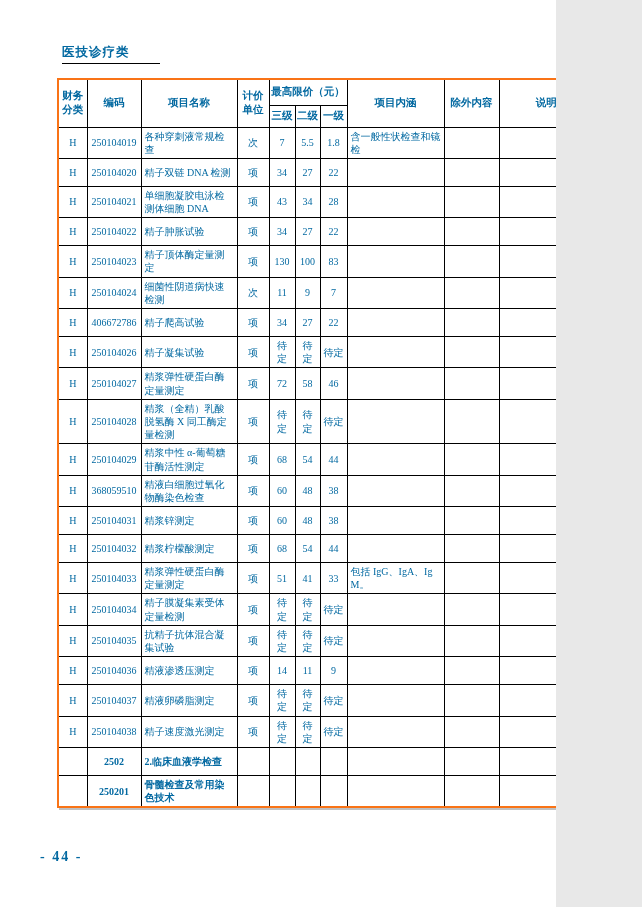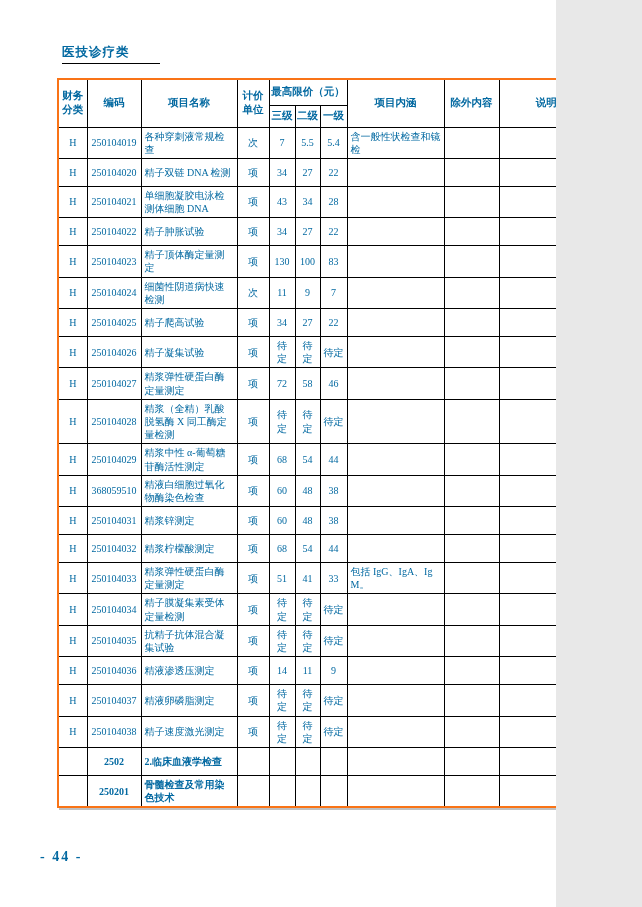--- a/index.html
+++ b/index.html
@@ -103,21 +103,21 @@
       </tr>
     </thead>
     <tbody>
         <tr>
           <td class="c-center">H</td>
           <td class="c-center">250104019</td>
           <td class="c-left">各种穿刺液常规检查</td>
           <td class="c-center">次</td>
           <td class="c-center">7</td>
           <td class="c-center">5.5</td>
-          <td class="c-center">5.4</td>
+          <td class="c-center">1.8</td>
           <td class="c-left">含一般性状检查和镜检</td>
           <td class="c-left"></td>
           <td class="c-left"></td>
         </tr>
         <tr>
           <td class="c-center">H</td>
           <td class="c-center">250104020</td>
           <td class="c-left">精子双链 DNA 检测</td>
           <td class="c-center">项</td>
           <td class="c-center">34</td>
@@ -170,21 +170,21 @@
           <td class="c-center">次</td>
           <td class="c-center">11</td>
           <td class="c-center">9</td>
           <td class="c-center">7</td>
           <td class="c-left"></td>
           <td class="c-left"></td>
           <td class="c-left"></td>
         </tr>
         <tr>
           <td class="c-center">H</td>
-          <td class="c-center">250104025</td>
+          <td class="c-center">406672786</td>
           <td class="c-left">精子爬高试验</td>
           <td class="c-center">项</td>
           <td class="c-center">34</td>
           <td class="c-center">27</td>
           <td class="c-center">22</td>
           <td class="c-left"></td>
           <td class="c-left"></td>
           <td class="c-left"></td>
         </tr>
         <tr>

